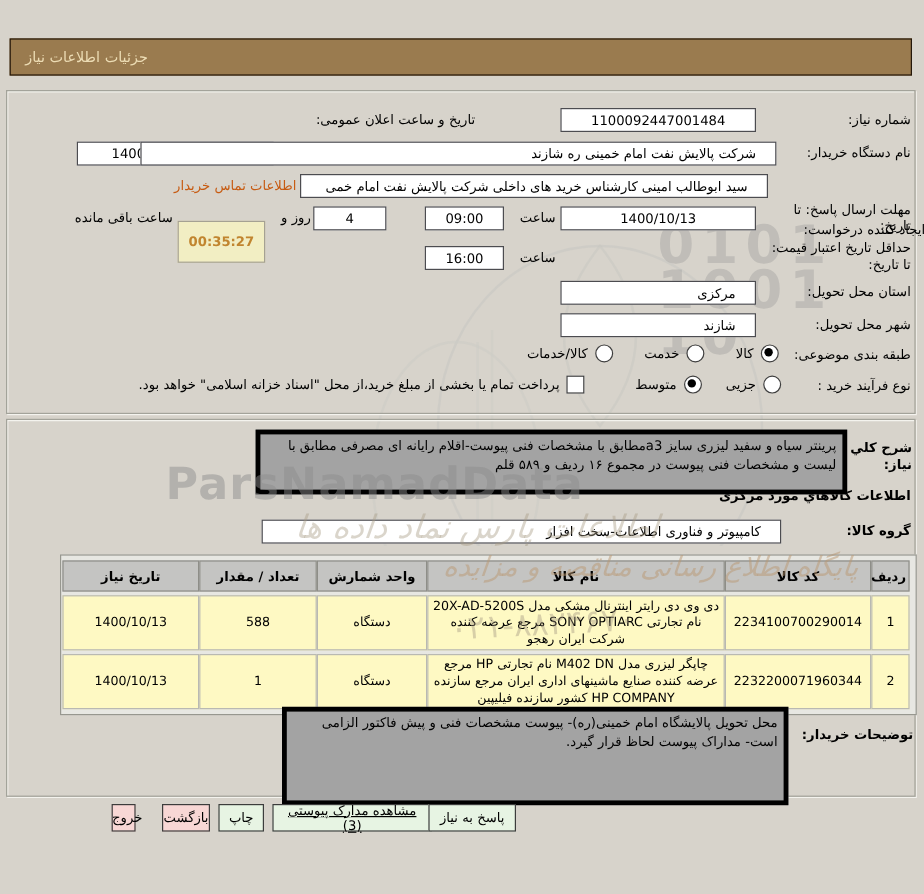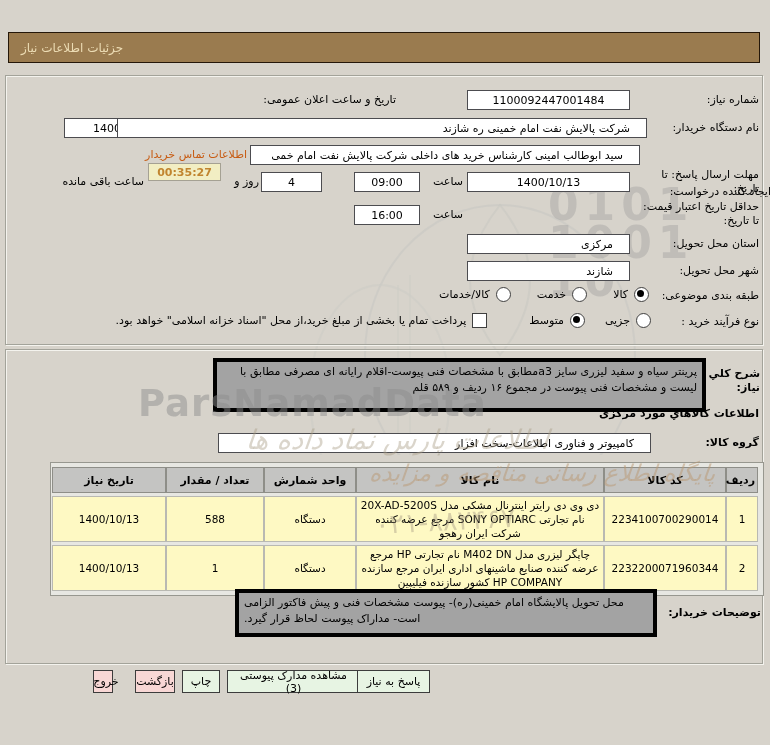--- a/index.html
+++ b/index.html
@@ -145,21 +145,21 @@
   <div class="abs lbl" style="left:625px;top:72px;width:140px;margin-top:37px;">ایجاد کننده درخواست:</div>
   <div class="abs box right" style="left:244px;top:69px;width:390px;">سید ابوطالب  امینی کارشناس خرید های داخلی  شرکت پالایش نفت امام خمی</div>
   <div class="abs lnk" style="left:138px;top:72px;width:103px;">اطلاعات تماس خریدار</div>
 
   <div class="abs lbl" style="left:633px;top:92px;width:120px;">مهلت ارسال پاسخ: تا تاریخ:</div>
   <div class="abs box center" style="left:461px;top:96px;width:163px;">1400/10/13</div>
   <div class="abs lbl" style="left:417px;top:99px;width:40px;">ساعت</div>
   <div class="abs box center" style="left:348px;top:96px;width:66px;">09:00</div>
   <div class="abs box center" style="left:255px;top:96px;width:61px;">4</div>
   <div class="abs lbl" style="left:219px;top:99px;width:34px;">روز و</div>
-  <div class="abs box cdbox" style="left:142px;top:87px;width:73px;height:18px;">00:35:27</div>
+  <div class="abs box cdbox" style="left:142px;top:108px;width:73px;height:35px;">00:35:27</div>
   <div class="abs lbl" style="left:25px;top:99px;width:113px;">ساعت باقی مانده</div>
 
   <div class="abs lbl" style="left:628px;top:124px;width:125px;">حداقل تاریخ اعتبار قیمت: تا تاریخ:</div>
   <div class="abs lbl" style="left:417px;top:132px;width:40px;">ساعت</div>
   <div class="abs box center" style="left:348px;top:129px;width:66px;">16:00</div>
 
   <div class="abs lbl" style="left:613px;top:161px;width:140px;">استان محل تحویل:</div>
   <div class="abs box right" style="left:461px;top:158px;width:163px;">مرکزی</div>
 
   <div class="abs lbl" style="left:613px;top:188px;width:140px;">شهر محل تحویل:</div>
@@ -235,27 +235,27 @@
           <td>چاپگر لیزری مدل M402 DN نام تجارتی HP مرجع عرضه کننده صنایع ماشینهای اداری ایران مرجع سازنده HP COMPANY کشور سازنده فیلیپین</td>
           <td>دستگاه</td>
           <td>1</td>
           <td>1400/10/13</td>
         </tr>
       </tbody>
     </table>
   </div>
 
   <div class="abs lbl blbl" style="left:648px;top:256px;width:107px;">توضیحات خریدار:</div>
-  <div class="bigbox" style="left:229px;top:239px;width:422px;height:48px;text-align:left;">محل تحویل پالایشگاه امام خمینی(ره)- پیوست مشخصات فنی و پیش فاکتور الزامی است- مداراک پیوست لحاظ قرار گیرد.</div>
+  <div class="bigbox" style="left:229px;top:239px;width:422px;height:82px;text-align:right;">محل تحویل پالایشگاه امام خمینی(ره)- پیوست مشخصات فنی و پیش فاکتور الزامی است- مداراک پیوست لحاظ قرار گیرد.</div>
 </div>
 
 <div class="abs wm wm-brand">ParsNamadData</div>
 <div class="abs wm wm-line1">اطلاعات پارس نماد داده ها</div>
 <div class="abs wm wm-line2">پایگاه اطلاع رسانی مناقصه و مزایده</div>
 <div class="abs wm wm-phone">۰۲۱-۸۸۲۴۶۷۰</div>
 
 <div class="abs btnbar">
   <button class="btn pink" style="left:93px;width:16px;padding-left:12px;">خروج</button>
   <button class="btn pink" style="left:135px;width:40px;">بازگشت</button>
   <button class="btn green" style="left:182px;width:38px;">چاپ</button>
-  <button class="btn green" style="left:227px;width:133px;">مشاهده مدارک پیوستی (3)</button>
+  <button class="btn green" style="left:227px;width:133px;text-decoration:underline;">مشاهده مدارک پیوستی (3)</button>
   <button class="btn green" style="left:357px;width:73px;">پاسخ به نیاز</button>
 </div>
 
 </body></html>

